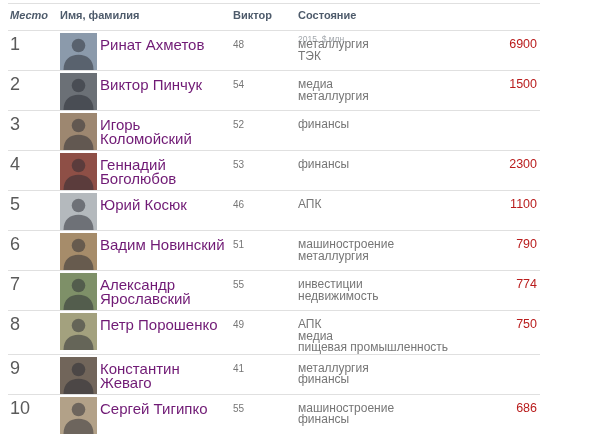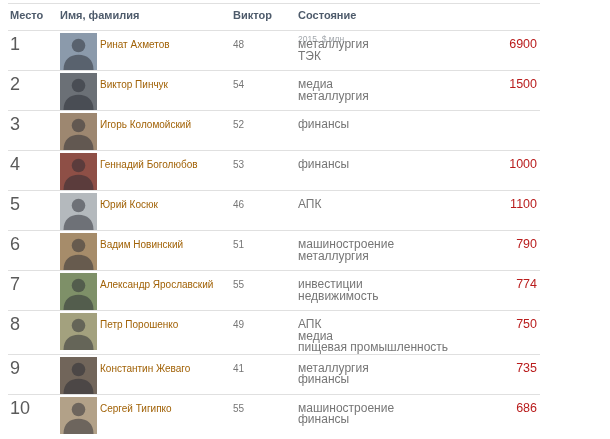--- a/index.html
+++ b/index.html
@@ -10,40 +10,40 @@
   }
   .table{margin:3px 0 0 8px;width:532px;}
   .hdr{
     display:grid;grid-template-columns:52px 40px 133px 65px 157px 82px;
     border-top:1px solid #e0e0e0;height:27px;box-sizing:border-box;
   }
   .th{
     padding-top:6px;font-size:11px;font-weight:bold;color:#4e5b6b;
     line-height:11px;
   }
-  .th-rank{padding-left:2px;}
+  .th-rank{padding-left:2px;font-style:italic;}
   .th-name{grid-column:2/4;}
   .th-worth .sub{
     font-weight:normal;font-size:8.5px;color:#a3a8ad;margin-top:13px;
   }
   .row{
     display:grid;grid-template-columns:52px 40px 133px 65px 157px 82px;
     min-height:40px;border-top:1px solid #e0e0e0;box-sizing:border-box;
   }
   .row:first-of-type{border-top:none;}
   .rank{
     padding:3px 0 0 2px;font-size:18px;color:#5a5a5a;line-height:20px;
   }
   .photo{
     width:37px;height:37px;margin-top:2px;overflow:hidden;
     background:#9aa0a8;position:relative;cursor:pointer;
   }
   .photo svg{display:block;}
   .name{
-    padding-top:7px;font-size:10px;color:#a16207;line-height:14px;
+    padding-top:7px;font-size:15px;color:#701a75;line-height:14px;
     cursor:pointer;text-decoration:none;
   }
   .age{padding-top:8px;font-size:10px;color:#767676;}
   .interests{
     padding-top:8px;font-size:12px;color:#767676;line-height:11.5px;
     white-space:pre-line;
   }
   .worth{
     padding-top:6px;font-size:12.5px;color:#b91c1c;text-align:right;
   }
@@ -110,21 +110,21 @@
     <div class="rank">4</div>
     <div class="photo" style="background-color: rgb(142, 79, 70);">
         <svg width="37" height="37" viewBox="0 0 37 37">
           <circle cx="18.5" cy="12.5" r="6.8" fill="rgba(40,42,50,0.5)"></circle>
           <path d="M3.5 37 C3.5 26.5 10 21.8 18.5 21.8 C27 21.8 33.5 26.5 33.5 37 Z" fill="rgba(40,42,50,0.5)"></path>
         </svg>
       </div>
     <a class="name">Геннадий Боголюбов</a>
     <div class="age">53</div>
     <div class="interests">финансы</div>
-    <div class="worth">1000</div>
+    <div class="worth">2300</div>
   </div>
 
   <div class="row">
     <div class="rank">5</div>
     <div class="photo" style="background-color: rgb(180, 185, 189);">
         <svg width="37" height="37" viewBox="0 0 37 37">
           <circle cx="18.5" cy="12.5" r="6.8" fill="rgba(40,42,50,0.5)"></circle>
           <path d="M3.5 37 C3.5 26.5 10 21.8 18.5 21.8 C27 21.8 33.5 26.5 33.5 37 Z" fill="rgba(40,42,50,0.5)"></path>
         </svg>
       </div>
@@ -185,21 +185,20 @@
     <div class="photo" style="background-color: rgb(113, 101, 90);">
         <svg width="37" height="37" viewBox="0 0 37 37">
           <circle cx="18.5" cy="12.5" r="6.8" fill="rgba(40,42,50,0.5)"></circle>
           <path d="M3.5 37 C3.5 26.5 10 21.8 18.5 21.8 C27 21.8 33.5 26.5 33.5 37 Z" fill="rgba(40,42,50,0.5)"></path>
         </svg>
       </div>
     <a class="name">Константин Жеваго</a>
     <div class="age">41</div>
     <div class="interests">металлургия
 финансы</div>
-    <div class="worth">735</div>
   </div>
 
   <div class="row">
     <div class="rank">10</div>
     <div class="photo" style="background-color: rgb(178, 161, 136);">
         <svg width="37" height="37" viewBox="0 0 37 37">
           <circle cx="18.5" cy="12.5" r="6.8" fill="rgba(40,42,50,0.5)"></circle>
           <path d="M3.5 37 C3.5 26.5 10 21.8 18.5 21.8 C27 21.8 33.5 26.5 33.5 37 Z" fill="rgba(40,42,50,0.5)"></path>
         </svg>
       </div>

